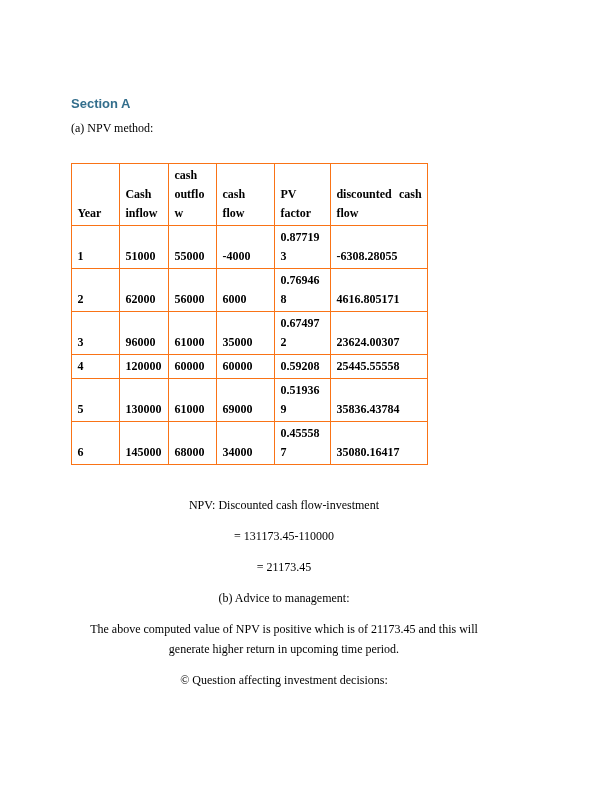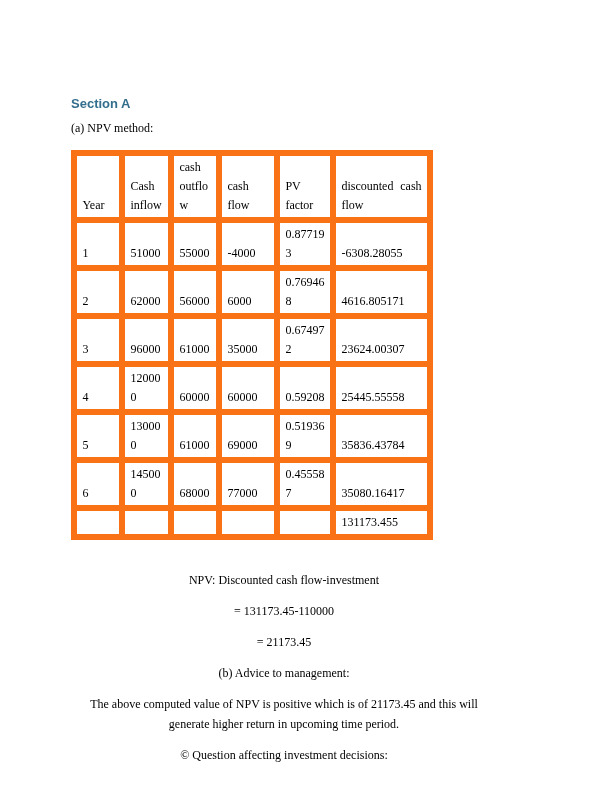--- a/index.html
+++ b/index.html
@@ -31,36 +31,36 @@
     line-height: 20px;
     margin: 0 0 11px 0;
     max-width: 470px;
     text-align: center;
   }
   .para-tight {
     line-height: 17px;
     margin: 0 0 10px 0;
   }
   .pre-table {
-    margin-bottom: 13px;
+    margin-bottom: 26px;
   }
   table.npv {
     border-collapse: collapse;
     table-layout: fixed;
     width: 356px;
     margin: 0 0 30px 0;
     font-size: 12px;
   }
   table.npv th,
   table.npv td {
-    border: 6px solid #f97316;
+    border: 1px solid #f97316;
     vertical-align: bottom;
     padding: 2px 5.4px;
     line-height: 19px;
-    font-weight: normal;
+    font-weight: bold;
     text-align: left;
     overflow-wrap: break-word;
     word-wrap: break-word;
     hyphens: none;
   }
   table.npv th {
     text-align: justify;
   }
   .col-year { width: 48px; }
   .col-inflow { width: 49px; }
@@ -136,31 +136,23 @@
         <td>130000</td>
         <td>61000</td>
         <td>69000</td>
         <td>0.519369</td>
         <td>35836.43784</td>
       </tr>
       <tr>
         <td>6</td>
         <td>145000</td>
         <td>68000</td>
-        <td>77000</td>
+        <td>34000</td>
         <td>0.455587</td>
         <td>35080.16417</td>
-      </tr>
-      <tr>
-        <td></td>
-        <td></td>
-        <td></td>
-        <td></td>
-        <td></td>
-        <td>131173.455</td>
       </tr>
     </tbody>
   </table>
 
   <p class="para">NPV: Discounted cash flow-investment</p>
 
   <p class="para">= 131173.45-110000</p>
 
   <p class="para">= 21173.45</p>
 

